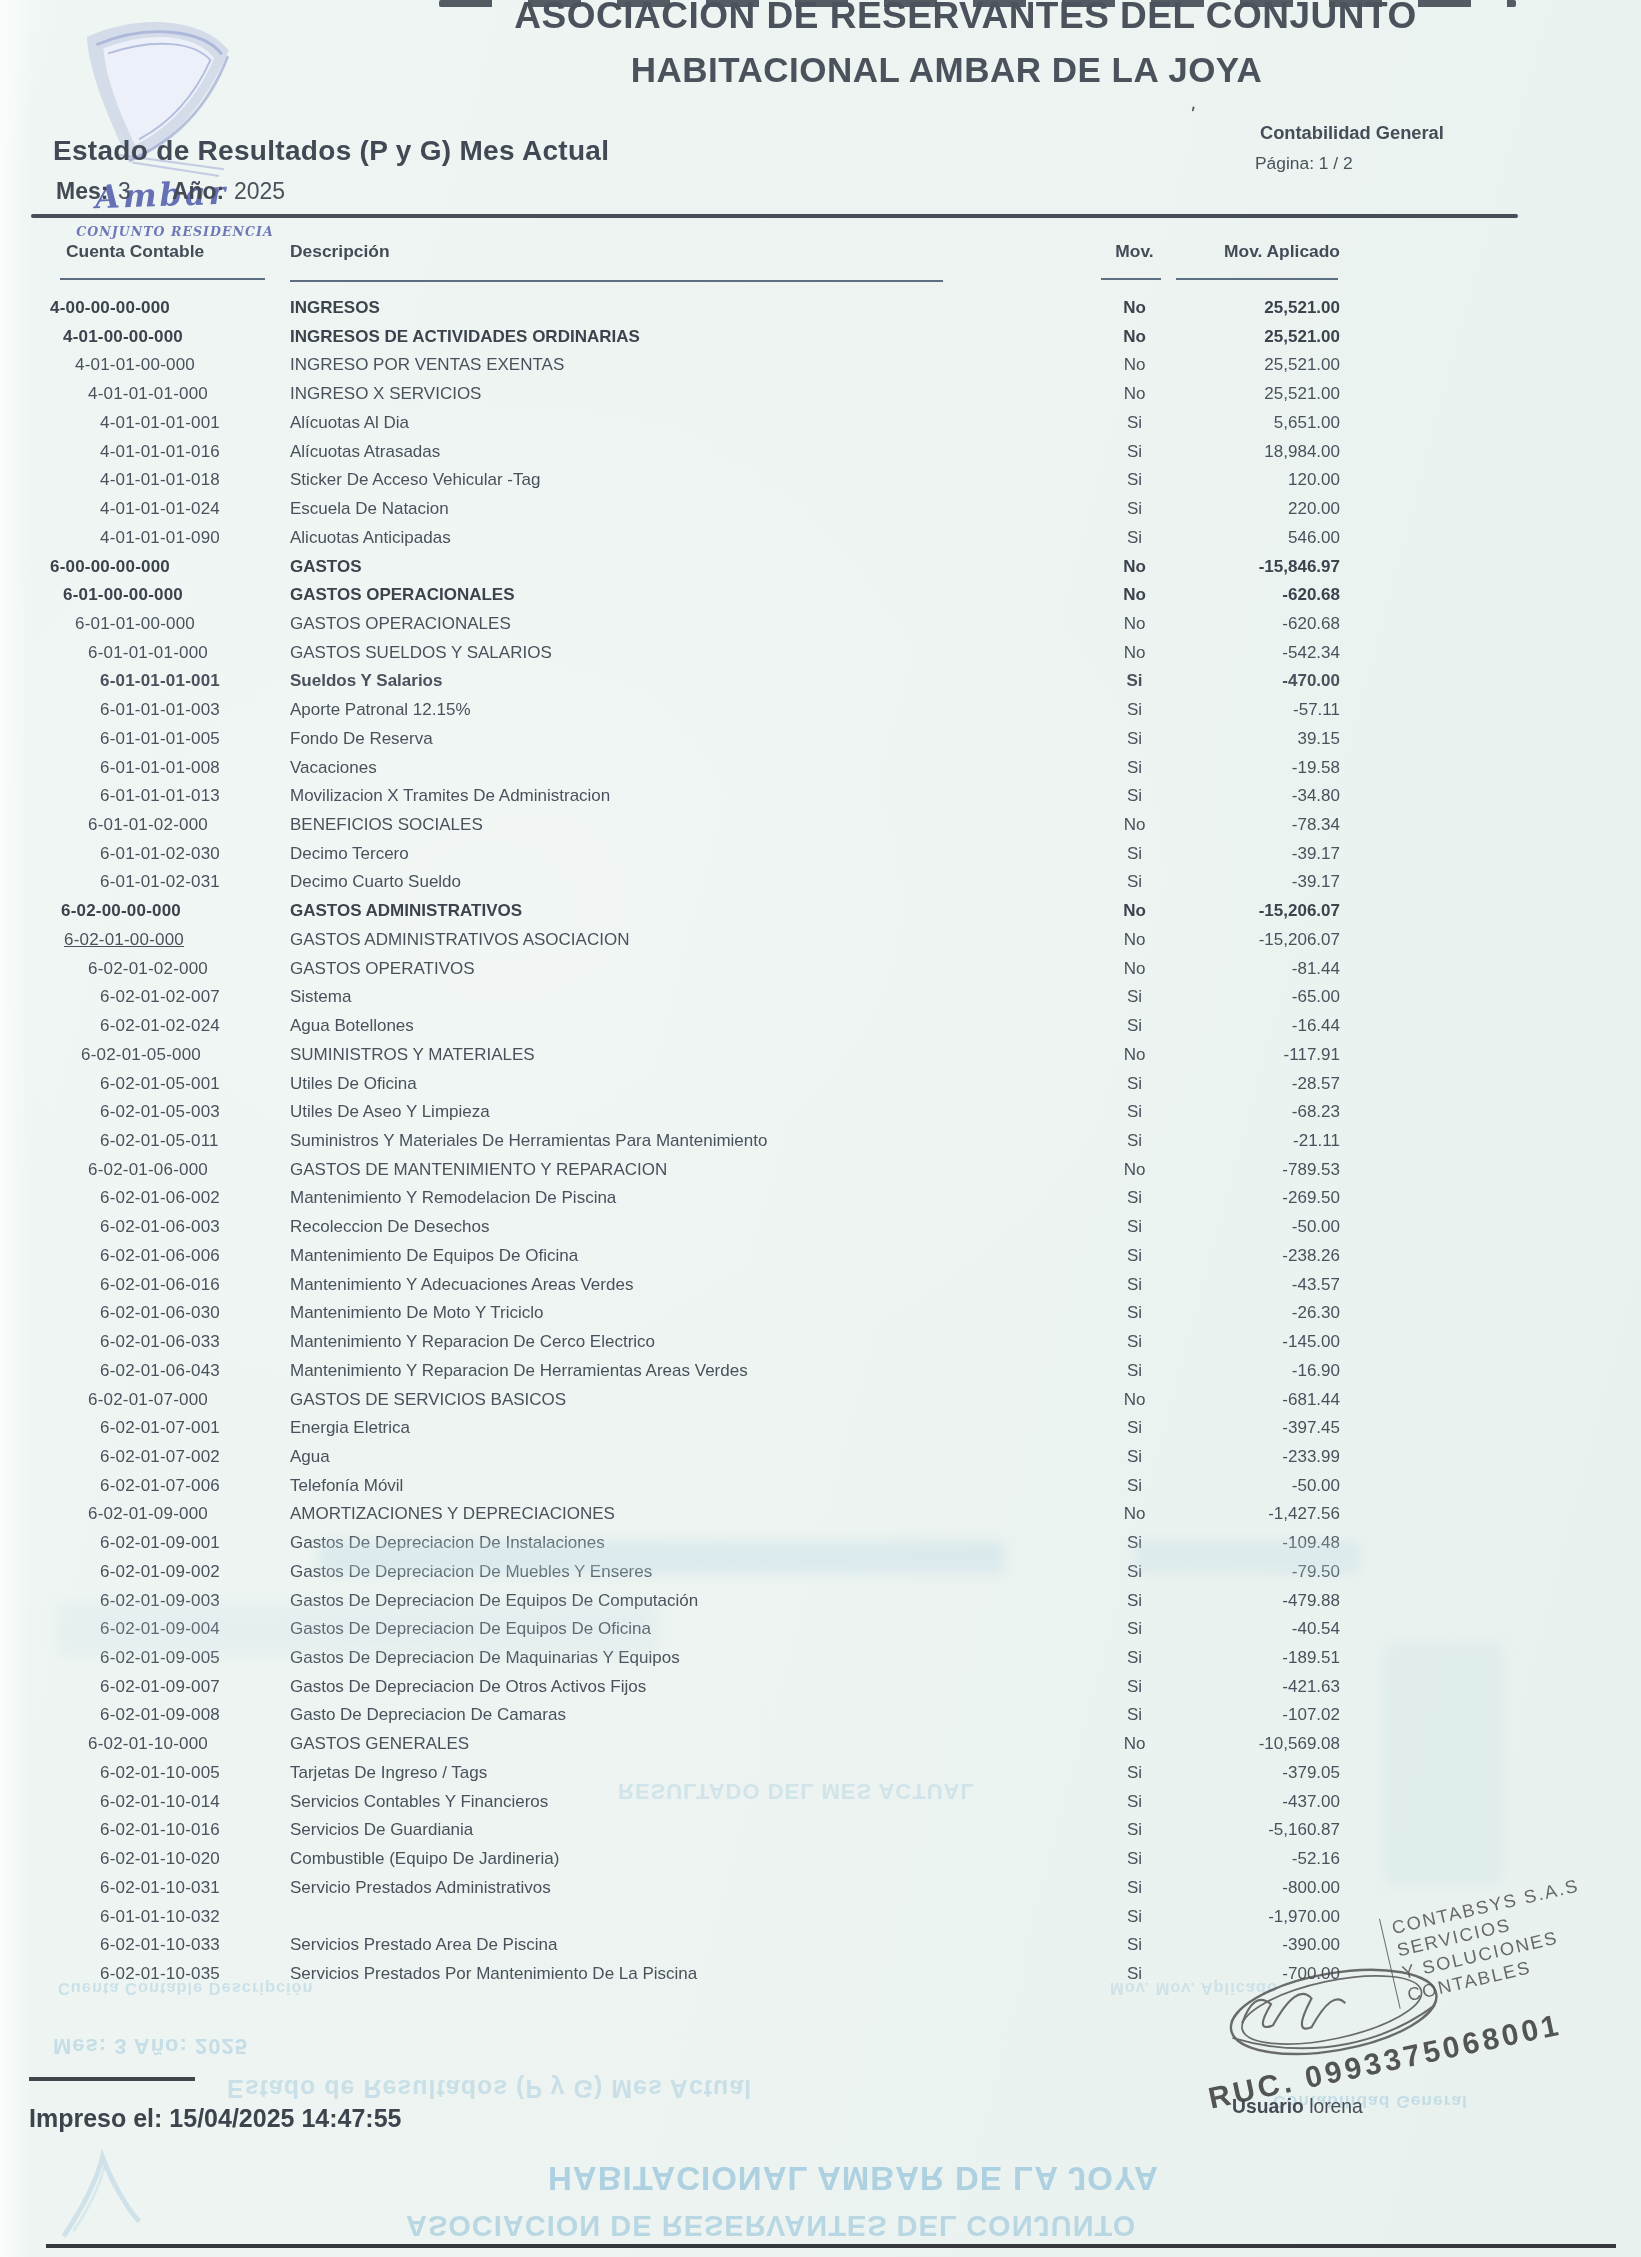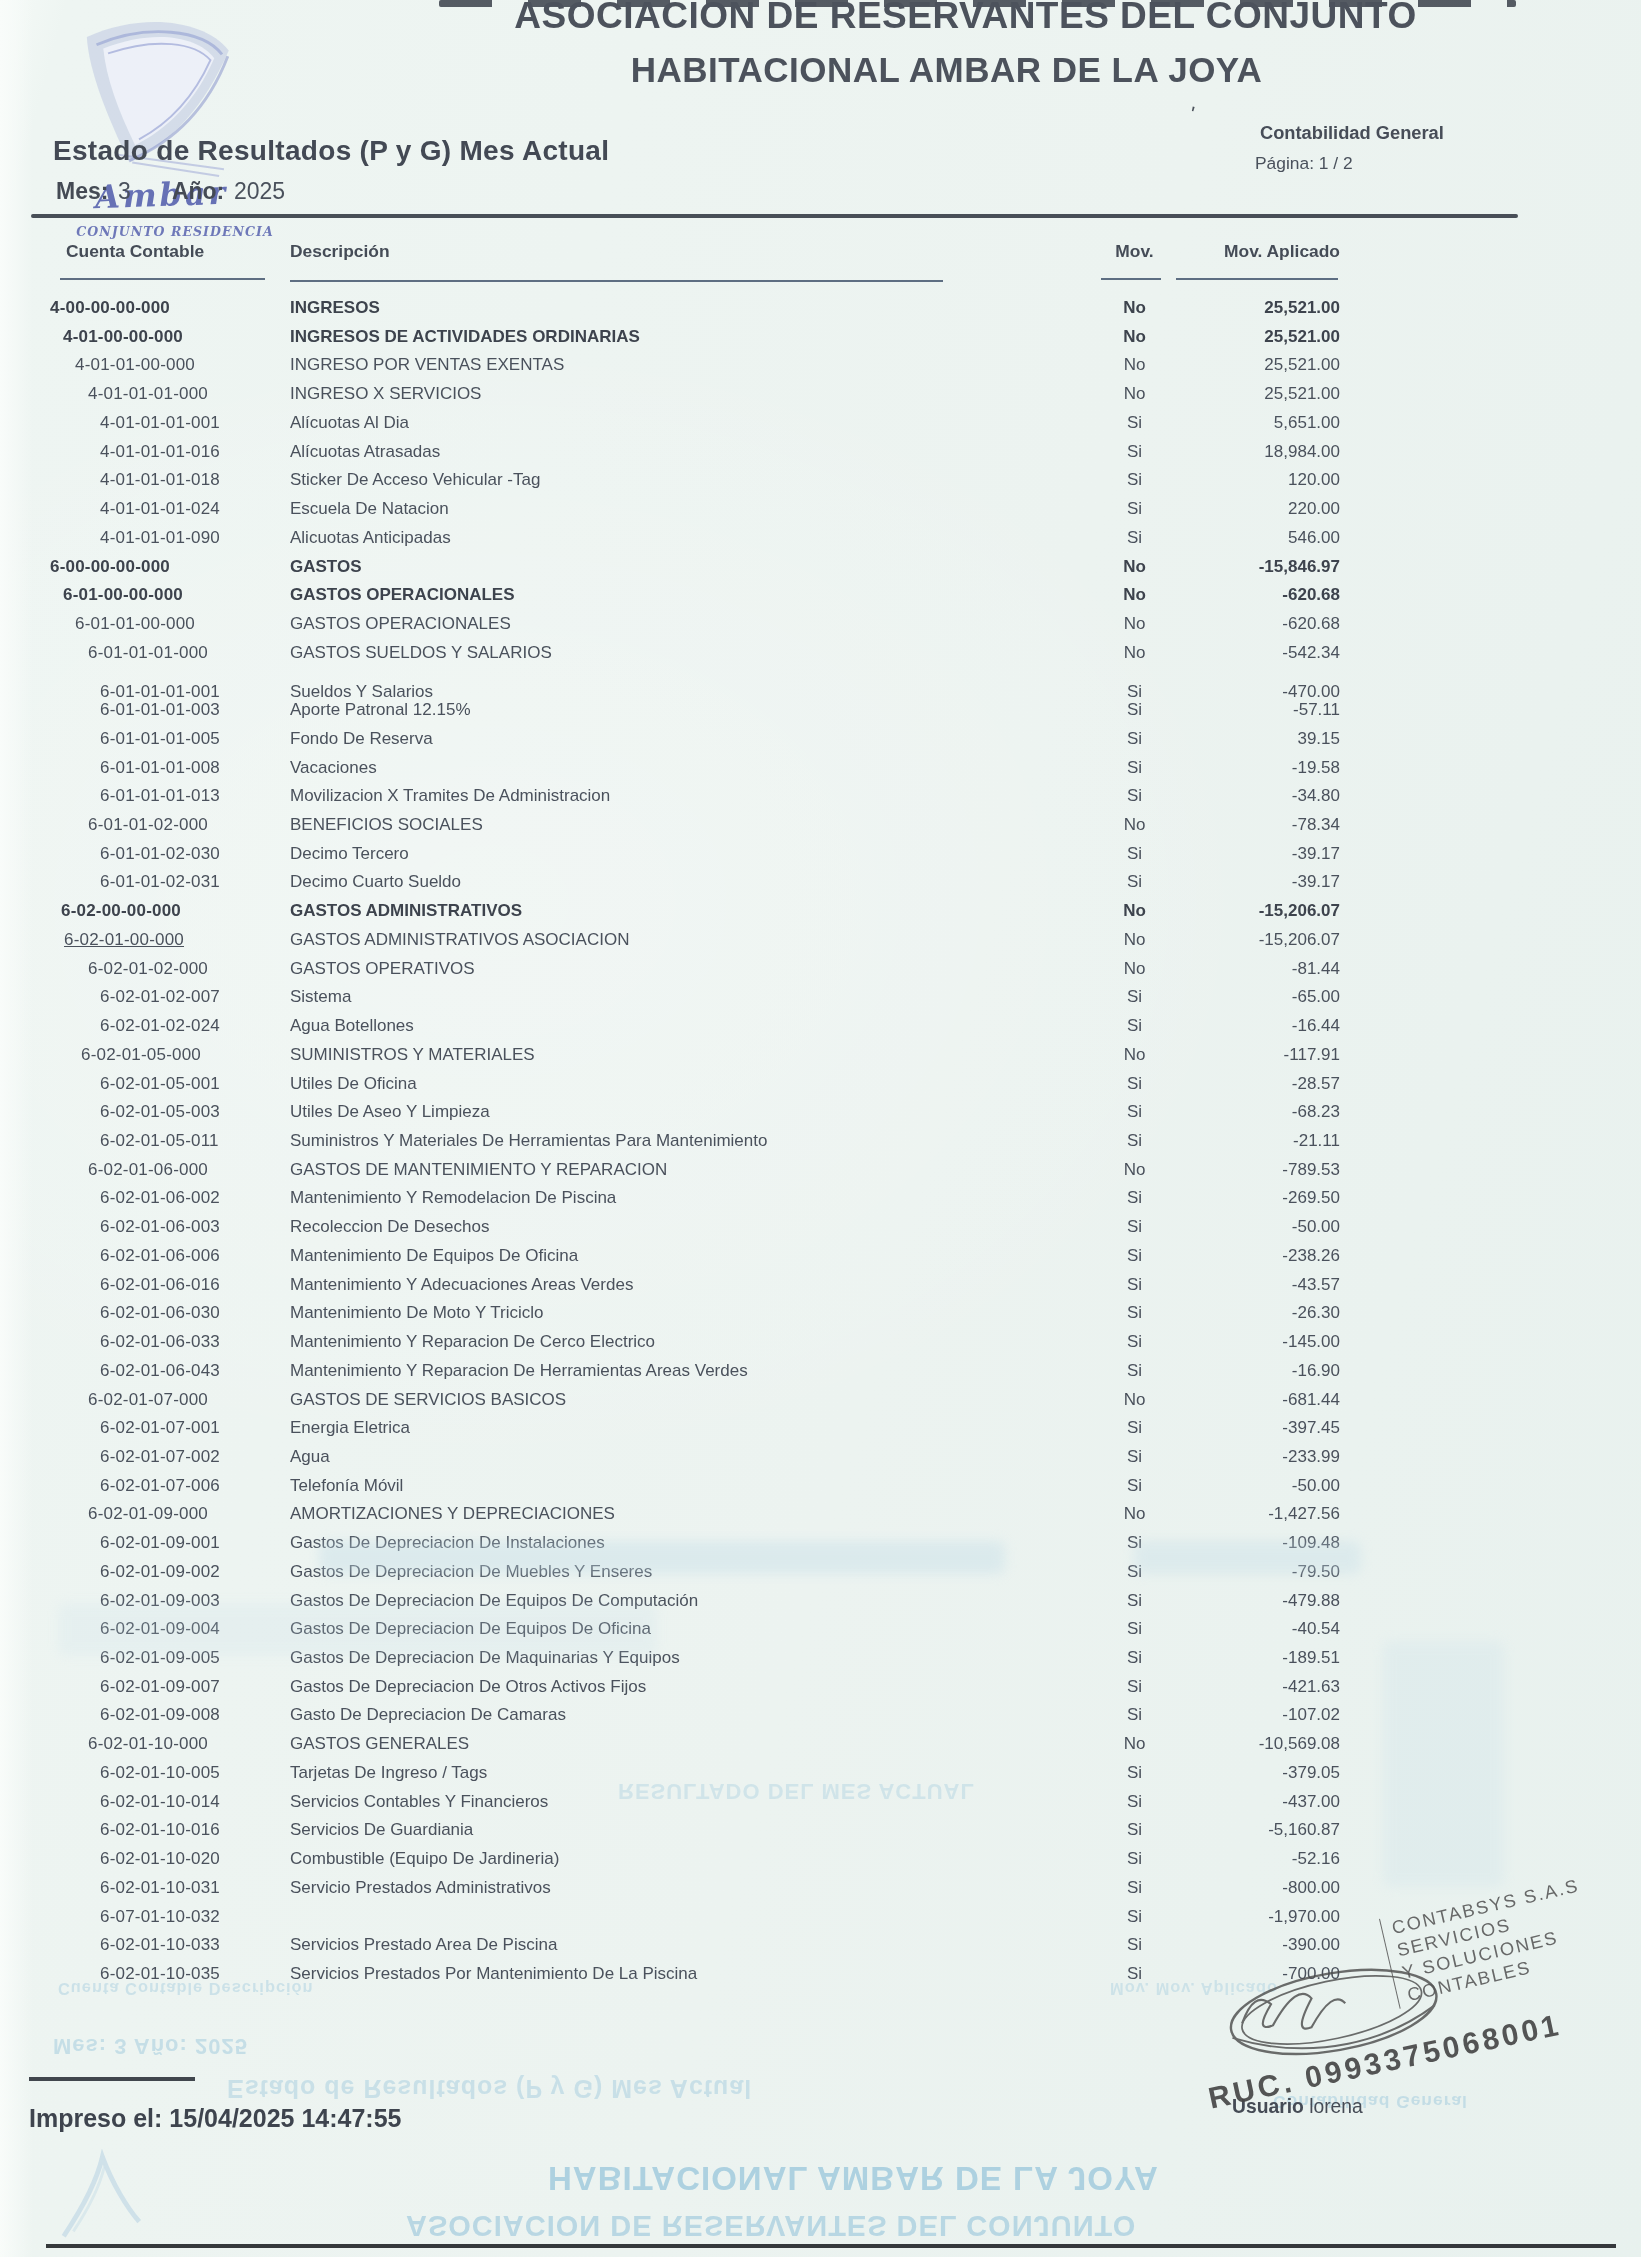--- a/index.html
+++ b/index.html
@@ -197,21 +197,21 @@
         <span class="desc">GASTOS OPERACIONALES</span>
         <span class="mov">No</span>
         <span class="amt">-620.68</span>
       </div>
       <div class="trow" style="top: 345px;">
         <span class="code" style="left: 88px;">6-01-01-01-000</span>
         <span class="desc">GASTOS SUELDOS Y SALARIOS</span>
         <span class="mov">No</span>
         <span class="amt">-542.34</span>
       </div>
-      <div class="trow" style="top: 384px;">
+      <div class="trow" style="top: 373px; font-weight: bold;">
         <span class="code" style="left: 100px;">6-01-01-01-001</span>
         <span class="desc">Sueldos Y Salarios</span>
         <span class="mov">Si</span>
         <span class="amt">-470.00</span>
       </div>
       <div class="trow" style="top: 402px;">
         <span class="code" style="left: 100px;">6-01-01-01-003</span>
         <span class="desc">Aporte Patronal 12.15%</span>
         <span class="mov">Si</span>
         <span class="amt">-57.11</span>
@@ -456,21 +456,21 @@
         <span class="mov">Si</span>
         <span class="amt">-52.16</span>
       </div>
       <div class="trow" style="top: 1580px;">
         <span class="code" style="left: 100px;">6-02-01-10-031</span>
         <span class="desc">Servicio Prestados Administrativos</span>
         <span class="mov">Si</span>
         <span class="amt">-800.00</span>
       </div>
       <div class="trow" style="top: 1609px;">
-        <span class="code" style="left: 100px;">6-07-01-10-032</span>
+        <span class="code" style="left: 100px;">6-01-01-10-032</span>
         <span class="mov">Si</span>
         <span class="amt">-1,970.00</span>
       </div>
       <div class="trow" style="top: 1637px;">
         <span class="code" style="left: 100px;">6-02-01-10-033</span>
         <span class="desc">Servicios Prestado Area De Piscina</span>
         <span class="mov">Si</span>
         <span class="amt">-390.00</span>
       </div>
       <div class="trow" style="top: 1666px;">

